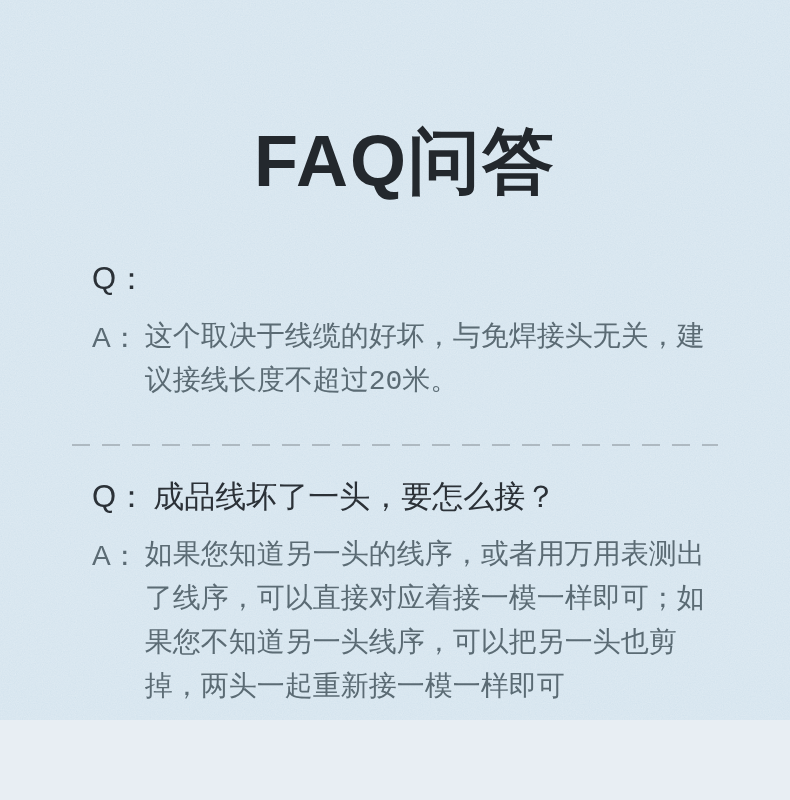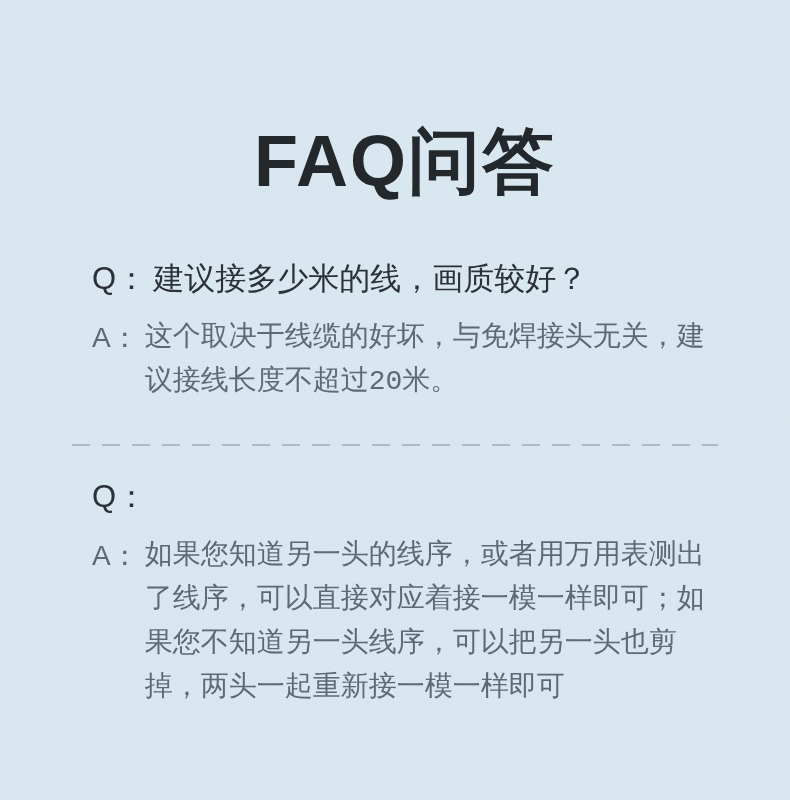--- a/index.html
+++ b/index.html
@@ -4,21 +4,21 @@
 <style>
   html, body {
     margin: 0;
     padding: 0;
     background: #e8eef3;
     font-family: "Liberation Sans", "DejaVu Sans", sans-serif;
   }
   .page {
     position: relative;
     width: 790px;
-    height: 800px;
+    height: 720px;
     margin: 0 auto;
     background: #cddfeb;
     overflow: hidden;
   }
   .texture {
     position: absolute;
     inset: 0;
     z-index: 0;
     pointer-events: none;
   }
@@ -94,33 +94,33 @@
     <rect width="790" height="800" filter="url(#paper-noise)" opacity="0.45"></rect>
   </svg>
 
   <div class="content">
 
     <h1 class="page-title">FAQ问答</h1>
 
     <section class="faq-item item-0">
       <div class="q-row">
         <span class="prefix">Q：</span>
-        <span class="text">建议接多少米的线，画质较好？</span>
       </div>
       <div class="a-row">
         <span class="prefix">A：</span>
         <span class="text">这个取决于线缆的好坏，与免焊接头无关，建议接线长度不超过20米。</span>
       </div>
     </section>
 
     <div class="divider"></div>
 
     <section class="faq-item item-1">
       <div class="q-row">
         <span class="prefix">Q：</span>
+        <span class="text">成品线坏了一头，要怎么接？</span>
       </div>
       <div class="a-row">
         <span class="prefix">A：</span>
         <span class="text">如果您知道另一头的线序，或者用万用表测出了线序，可以直接对应着接一模一样即可；如果您不知道另一头线序，可以把另一头也剪掉，两头一起重新接一模一样即可</span>
       </div>
     </section>
 
   </div>
 </div>
 

